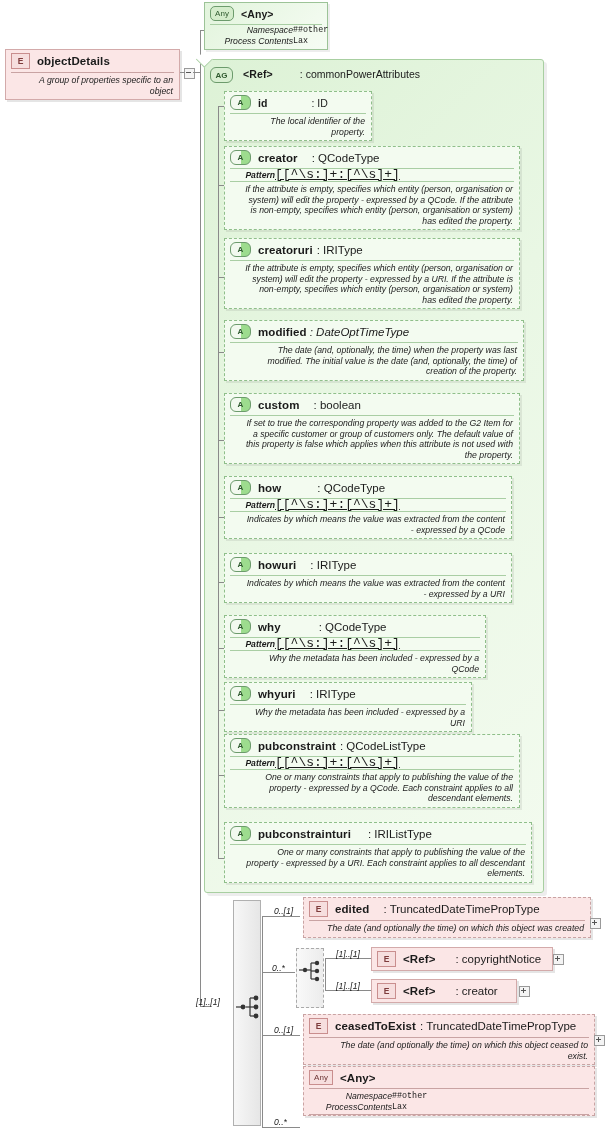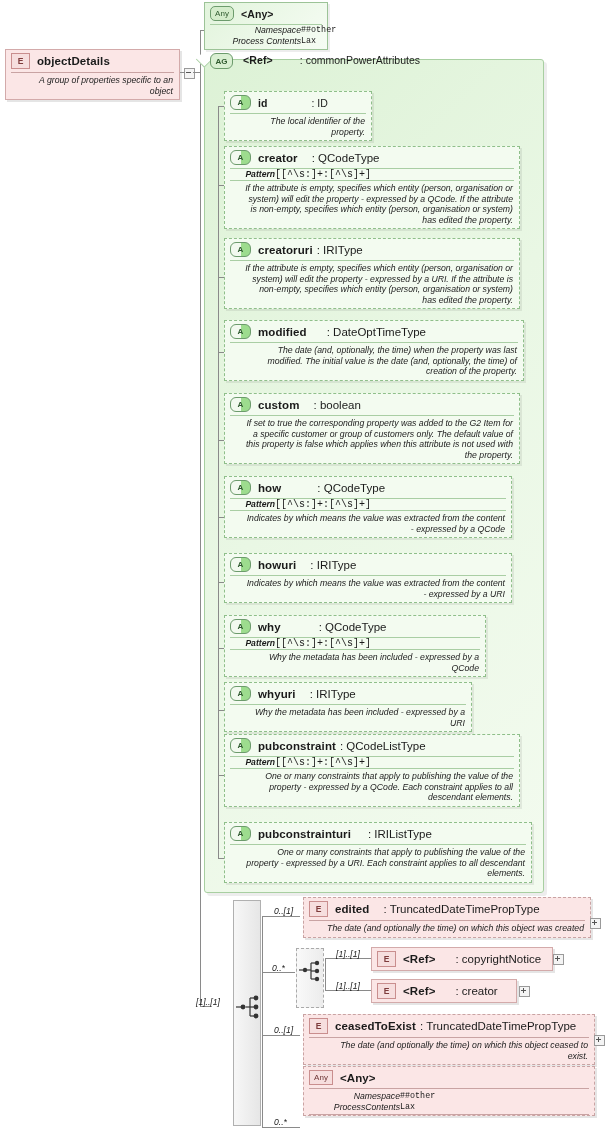--- a/index.html
+++ b/index.html
@@ -8,21 +8,21 @@
     font-family:"Liberation Sans","DejaVu Sans",sans-serif;
     font-size:11px;color:#1a1a1a;
   }
   .abs{position:absolute;}
 
   
   .box{position:absolute;box-sizing:border-box;background:#fff;text-align:right;}
   .box .hdr{display:flex;align-items:center;padding:3px 6px 3px 5px;white-space:nowrap;}
   .box .sep{height:1px;background:#b9b9b9;margin:0 5px;}
   .box .desc{font-style:italic;font-size:8.7px;line-height:10.5px;padding:2px 6px 3px 20px;color:#222;}
-  .box .prop{display:flex;font-size:8.7px;padding:0 18px;line-height:10.5px;}
+  .box .prop{display:flex;font-size:8.7px;padding:0 10px;line-height:10.5px;}
   .box .prop .k{font-style:italic;width:78px;flex:0 0 auto;}
   .box .prop .v{font-family:"Liberation Mono","DejaVu Sans Mono",monospace;font-size:8.4px;}
 
   
   .chip{
     display:inline-flex;align-items:center;justify-content:center;
     font-size:8.5px;font-weight:bold;margin-right:7px;flex:0 0 auto;
   }
   .chip.e{width:17px;height:14px;border:1px solid #c98e8e;background:#f6dede;color:#7d3b3b;}
   .chip.any-e{width:22px;height:13px;border:1px solid #c98e8e;background:#f6dede;color:#6c3434;font-size:8px;font-weight:normal;}
@@ -70,21 +70,21 @@
 
   
   .comp{position:absolute;box-sizing:border-box;}
   .comp.seq{border:1px solid #b0b0b0;background:linear-gradient(to right,#f7f7f7,#e6e6e6);}
   .comp.choice{border:1px dashed #aaaaaa;background:linear-gradient(to right,#f9f9f9,#ececec);}
 
   .card{position:absolute;font-style:italic;font-size:8.6px;color:#1a1a1a;white-space:nowrap;}
 
   .patt{display:flex;align-items:baseline;padding:0 6px;font-size:8.6px;line-height:11px;}
   .patt .pk{font-style:italic;font-weight:bold;width:44px;flex:0 0 auto;}
-  .patt .pv{font-family:"Liberation Mono","DejaVu Sans Mono",monospace;font-size:10px;}
+  .patt .pv{font-family:"Liberation Mono","DejaVu Sans Mono",monospace;font-size:13px;text-decoration:underline;}
 </style>
 </head>
 <body>
 
 <div class="box pink solid" style="left:5px;top:49px;width:175px;">
   <div class="hdr">
     <span class="chip e">E</span>
     <span class="nm">objectDetails</span>
   </div>
   <div class="sep"></div>
@@ -111,21 +111,21 @@
     <span class="v">##other</span>
   </div>
   <div class="prop" style="padding-bottom:3px;">
     <span class="k">Process Contents</span>
     <span class="v">Lax</span>
   </div>
 </div>
 
 <div class="group" style="left:204px;top:59px;width:338px;height:832px;"></div>
 
-<div class="hdr abs" style="left:210px;top:53px;">
+<div class="hdr abs" style="left:210px;top:67px;">
   <span class="chip ag">AG</span>
   <span class="nm sm">&lt;Ref&gt;</span>
   <span class="ty sm" style="margin-left:24px;">: commonPowerAttributes</span>
 </div>
 
 <div class="ln lnv" style="left:218px;top:106px;height:752px;"></div>
 
 <div class="ln lnh" style="left:218px;top:106px;width:7px;"></div>
 <div class="box grn" style="left:224px;top:91px;width:148px;">
   <div class="hdr">
@@ -162,21 +162,21 @@
   </div>
   <div class="sep"></div>
   <div class="desc">If the attribute is empty, specifies which entity (person, organisation or system) will edit the property - expressed by a URI. If the attribute is non-empty, specifies which entity (person, organisation or system) has edited the property.</div>
 </div>
 
 <div class="ln lnh" style="left:218px;top:352px;width:7px;"></div>
 <div class="box grn" style="left:224px;top:320px;width:300px;">
   <div class="hdr">
     <span class="chip a">A</span>
     <span class="nm">modified</span>
-    <span class="ty" style="margin-left:20px;">: DateOptTimeType</span>
+    <span class="ty" style="margin-left:3px;font-style:italic;">: DateOptTimeType</span>
   </div>
   <div class="sep"></div>
   <div class="desc">The date (and, optionally, the time) when the property was last modified. The initial value is the date (and, optionally, the time) of creation of the property.</div>
 </div>
 
 <div class="ln lnh" style="left:218px;top:440px;width:7px;"></div>
 <div class="box grn" style="left:224px;top:393px;width:296px;">
   <div class="hdr">
     <span class="chip a">A</span>
     <span class="nm">custom</span>

